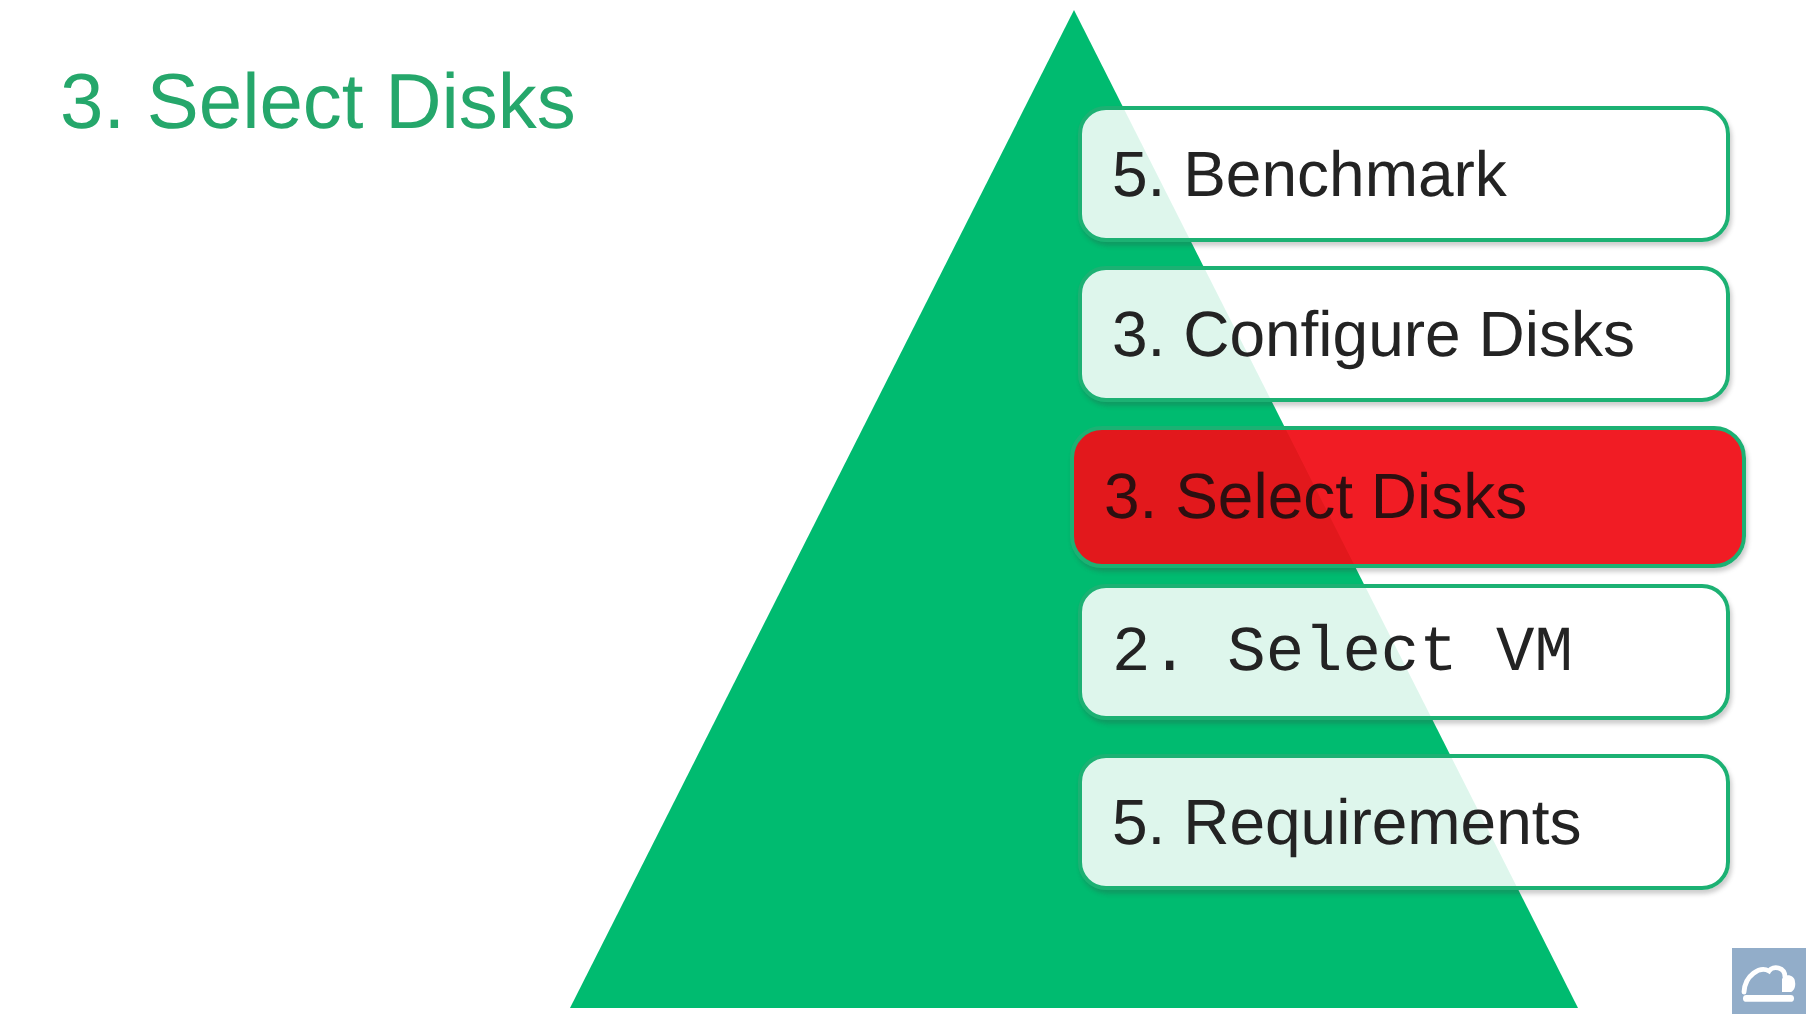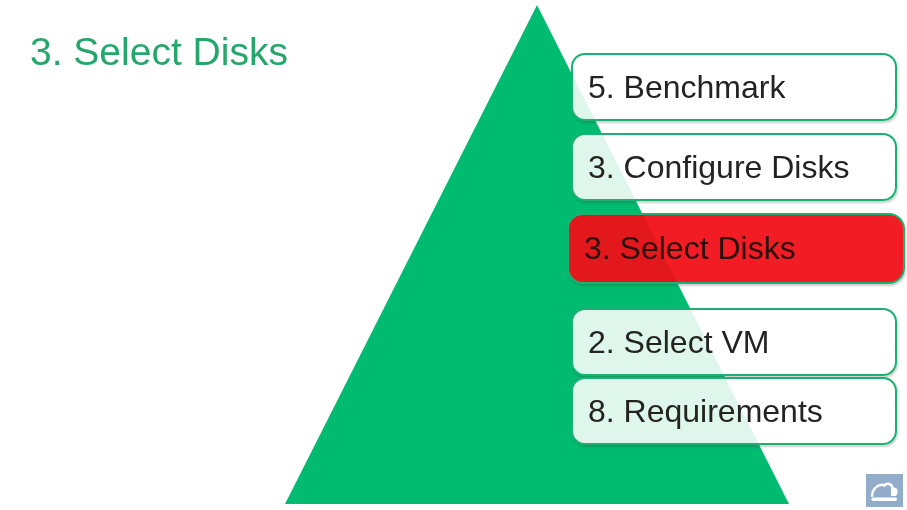--- a/index.html
+++ b/index.html
@@ -28,25 +28,24 @@
     background:rgba(255,255,255,0.87);
     border:2.5px solid #1CB173;
     border-radius:14px;
     display:flex;
     align-items:center;
     padding-left:15px;
     font-size:32px;
     color:#232323;
     box-shadow:1px 2px 2px rgba(60,60,60,0.25);
     white-space:nowrap;
-    margin-left:32px;
   }
   .pyr-box.b5{top:53px;}
   .pyr-box.b4{top:133px;}
-  .pyr-box.b2{top:308px;}
+  .pyr-box.b2{top:292px;font-family:Liberation Mono, monospace;}
   .pyr-box.b1{top:377px;}
   .pyr-box.highlight{
     left:535px;
     top:213px;
     width:338px;
     height:71px;
     background:rgba(240,14,22,0.94);
     border-radius:16px;
     color:#2d0f10;
   }
@@ -71,21 +70,21 @@
   <div class="slide-title">3. Select Disks</div>
 
   <div class="pyr-box b5">5. Benchmark</div>
 
   <div class="pyr-box b4">3. Configure Disks</div>
 
   <div class="pyr-box highlight">3. Select Disks</div>
 
   <div class="pyr-box b2">2. Select VM</div>
 
-  <div class="pyr-box b1">8. Requirements</div>
+  <div class="pyr-box b1">5. Requirements</div>
 
   <div class="logo-badge">
     <svg width="33" height="29" viewBox="0 0 33 29" xmlns="http://www.w3.org/2000/svg" aria-hidden="true">
       <path d="M4 20 C4.5 11.5, 12 7, 16.5 9.5 C18.5 6.5, 24.5 7.5, 24.5 12.5" fill="none" stroke="#ffffff" stroke-width="2.4" stroke-linecap="round"></path>
       <path d="M23 13.5 C24 10.5, 29.5 11, 29.5 15 C30 17, 29 19.5, 27.5 20 L23 20 Z" fill="#ffffff"></path>
       <rect x="3.5" y="21.5" width="25.5" height="3.4" rx="1.7" fill="#ffffff"></rect>
     </svg>
   </div>
 
 </div>

